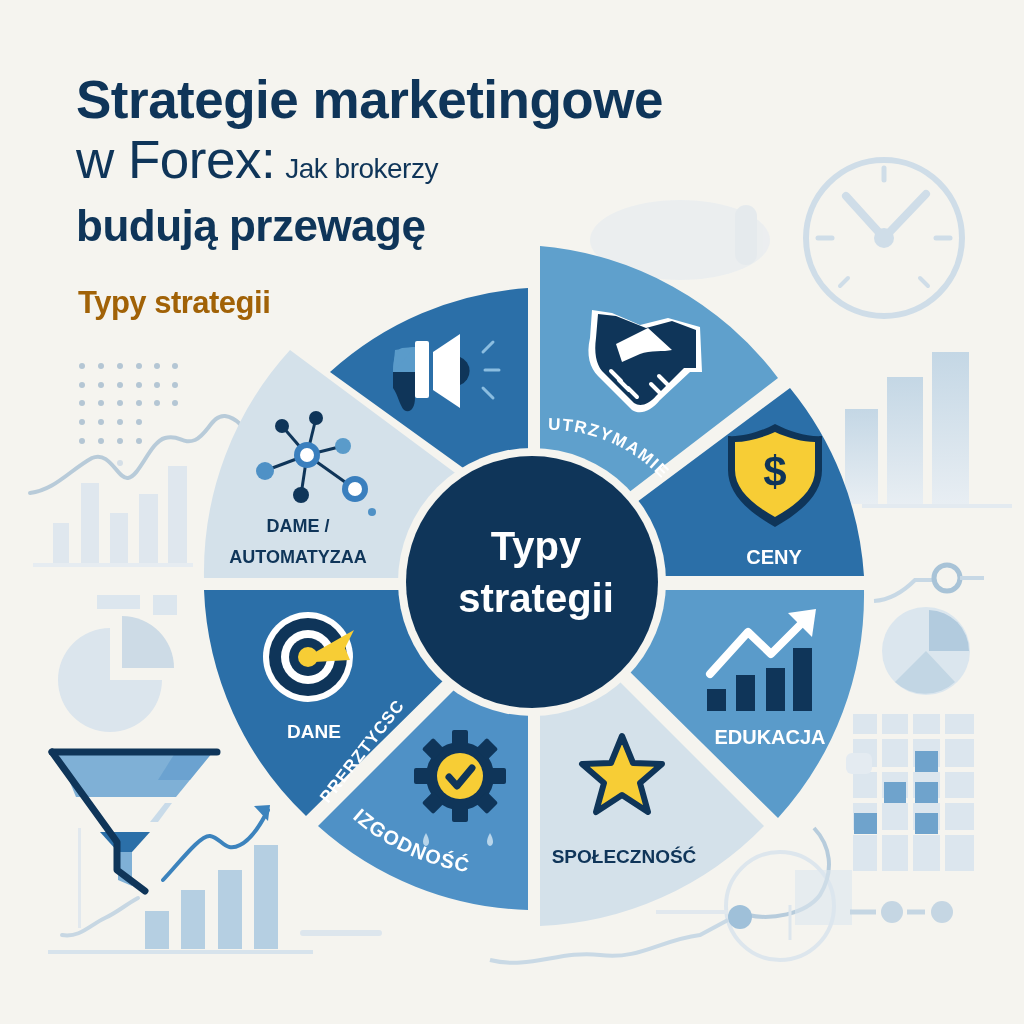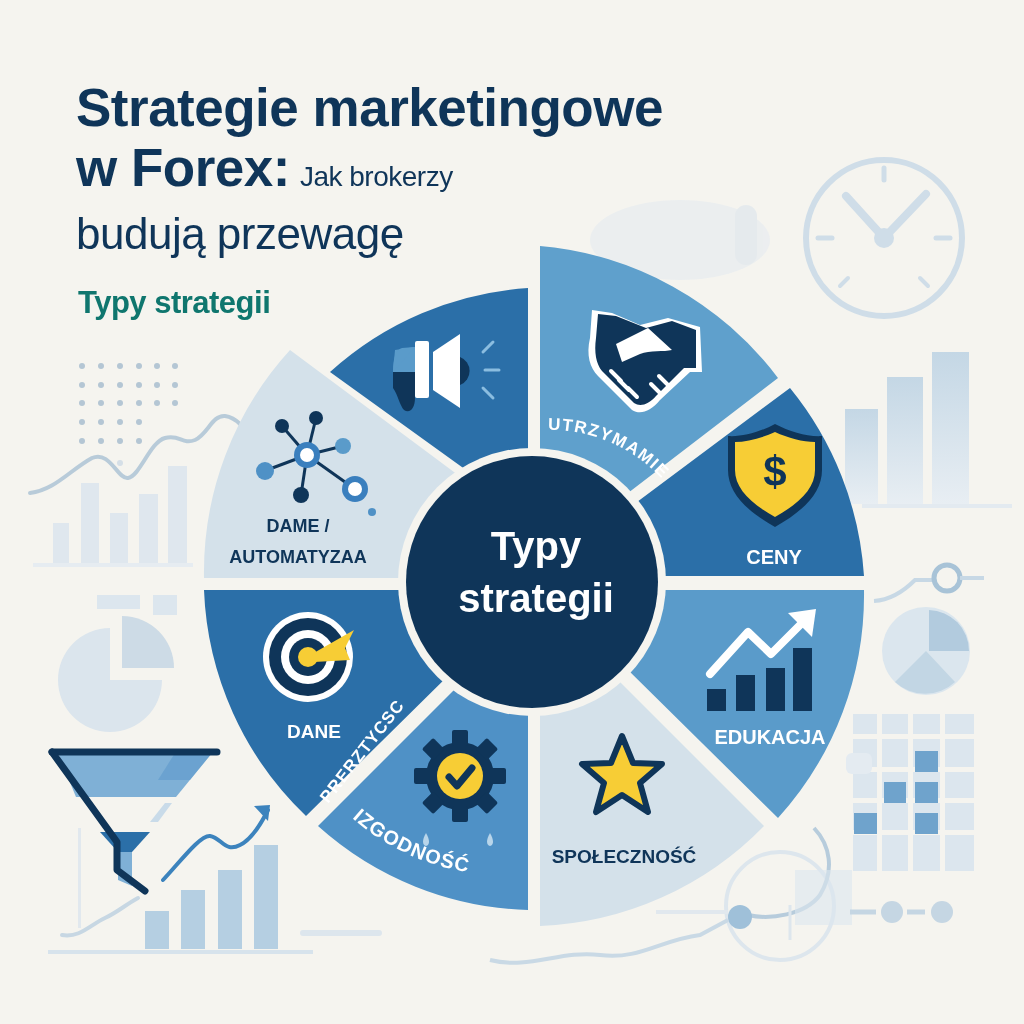--- a/index.html
+++ b/index.html
@@ -3,26 +3,26 @@
 <meta charset="utf-8">
 <style>
   html, body { margin: 0; padding: 0; }
   body {
     width: 1024px; height: 1024px; overflow: hidden;
     background: #f5f4ef;
     font-family: "Liberation Sans", "DejaVu Sans", sans-serif;
     position: relative;
   }
   .title-block { position: absolute; left: 76px; top: 70px; color: #0f3559; }
-  .title-line1 { font-size: 53px; font-weight: 700; letter-spacing: -0.5px; line-height: 60px; white-space: nowrap; margin-top: 8px; }
+  .title-line1 { font-size: 53px; font-weight: 700; letter-spacing: -0.5px; line-height: 60px; white-space: nowrap; }
   .title-line2 { font-size: 53px; line-height: 60px; white-space: nowrap; }
-  .title-line2 .bold { font-weight: 700; letter-spacing: -0.5px; }
+  .title-line2 .bold { font-weight: 400; letter-spacing: -0.5px; }
   .title-line2 .light { font-weight: 400; font-size: 28px; letter-spacing: -0.5px; margin-left: 10px; }
-  .title-line3 { font-size: 44px; font-weight: 400; line-height: 54px; letter-spacing: -0.5px; white-space: nowrap; }
-  .subtitle { position: absolute; left: 78px; top: 285px; font-size: 31px; font-weight: 700; color: #0f766e; letter-spacing: -0.5px; white-space: nowrap; }
+  .title-line3 { font-size: 44px; font-weight: 700; line-height: 54px; letter-spacing: -0.5px; white-space: nowrap; }
+  .subtitle { position: absolute; left: 78px; top: 285px; font-size: 31px; font-weight: 700; color: #a16207; letter-spacing: -0.5px; white-space: nowrap; }
   svg.full { position: absolute; left: 0; top: 0; }
   .seg-label { font-family: "Liberation Sans", "DejaVu Sans", sans-serif; font-weight: 700; }
 </style>
 </head>
 <body>
 
 <svg class="full" width="1024" height="1024" viewBox="0 0 1024 1024">
 
   <g opacity="0.55">
     <ellipse cx="680" cy="240" rx="90" ry="40" fill="#e3eaf0"></ellipse>

